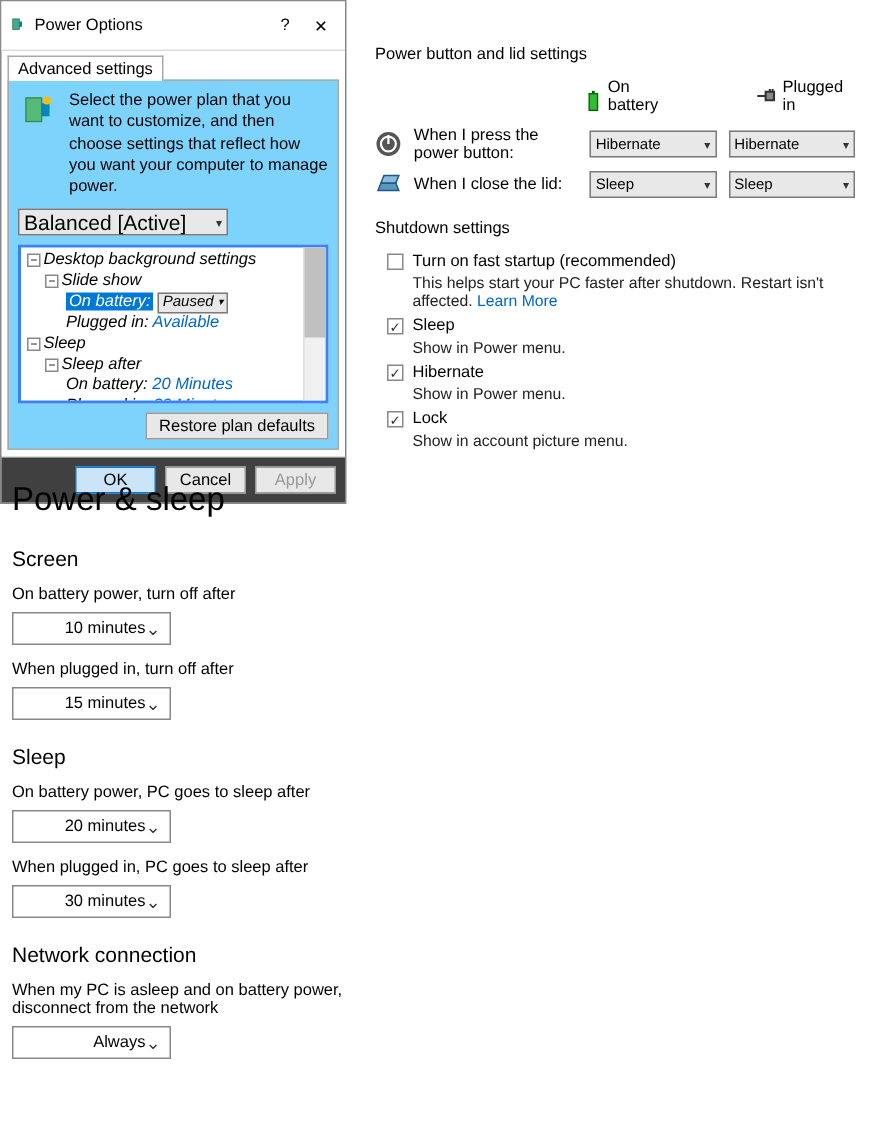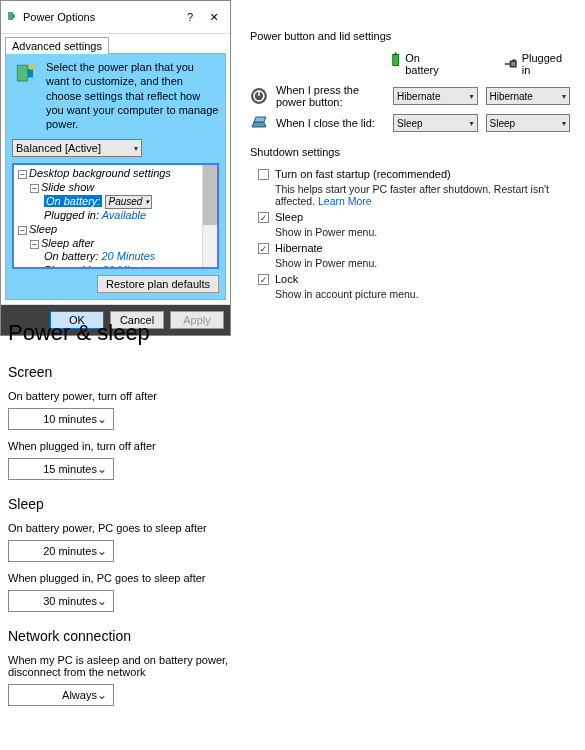--- a/index.html
+++ b/index.html
@@ -10,21 +10,21 @@
 .titlebar { height: 20px; background: #fff; display: flex; align-items: center; padding: 16px 4px; border-bottom: 1px solid #ddd; }
 .titlebar-icon { width: 14px; height: 14px; margin-right: 4px; }
 .titlebar-title { flex: 1; font-size: 11px; }
 .titlebar-btn { width: 24px; height: 18px; display: flex; align-items: center; justify-content: center; font-size: 11px; cursor: pointer; }
 .tab-row { padding: 2px 4px 0 4px; text-decoration: underline; }
 .tab { display: inline-block; padding: 2px 6px; border: 1px solid #aaa; border-bottom: none; background: #fff; font-size: 11px; position: relative; top: 1px; }
 .tab-content { border: 1px solid #aaa; margin: 0 4px 4px 4px; padding: 6px; background: #7dd3fc; }
 .desc-row { display: flex; gap: 6px; margin-bottom: 8px; }
 .desc-icon { width: 28px; height: 28px; flex-shrink: 0; }
 .desc-text { font-size: 11px; line-height: 1.3; }
-.plan-select { width: 130px; height: 18px; font-size: 11px; border: 1px solid #7a7a7a; background: #e8e8e8; padding-left: 3px; display: flex; align-items: center; justify-content: space-between; }
+.plan-select { width: 140px; height: 18px; font-size: 14px; border: 1px solid #7a7a7a; background: #e8e8e8; padding-left: 3px; display: flex; align-items: center; justify-content: space-between; }
 .plan-select::after { content: "▾"; font-size: 8px; padding-right: 3px; color: #333; }
 .tree-box { border: 2px solid #3b82f6; height: 106px; margin-top: 6px; overflow: hidden; position: relative; background: #fff; font-style: italic; }
 .tree { font-size: 11px; line-height: 1.25; padding: 2px; }
 .tree-row { white-space: nowrap; }
 .tree-toggle { display: inline-block; width: 9px; height: 9px; border: 1px solid #888; text-align: center; line-height: 7px; font-size: 8px; margin-right: 2px; cursor: pointer; }
 .tree-val { color: #0066cc; cursor: pointer; }
 .sel { background: #0078d7; color: #fff; padding: 0 2px; }
 .mini-select { display: inline-flex; align-items: center; border: 1px solid #7a7a7a; height: 14px; font-size: 10px; padding: 0 2px; background: #e8e8e8; }
 .mini-select::after { content: "▾"; font-size: 7px; margin-left: 3px; }
 .scrollbar { position: absolute; right: 0; top: 0; width: 15px; height: 100%; background: #f0f0f0; border-left: 1px solid #ddd; }
@@ -115,21 +115,21 @@
   <div class="dlg-buttons">
     <button class="btn btn-default">OK</button>
     <button class="btn">Cancel</button>
     <button class="btn btn-disabled">Apply</button>
   </div>
 </div>
 
 <div class="right-panel">
   <div class="section-title">Power button and lid settings</div>
   <div class="legend-row">
-    <div style="display:flex;align-items:flex-start;gap:4px">
+    <div style="display:flex;align-items:flex-end;gap:4px">
       <svg width="12" height="16" viewBox="0 0 12 16">
           <rect x="3" y="2" width="6" height="12" fill="#3b3" stroke="#060"></rect>
           <rect x="5" y="0" width="2" height="2" fill="#060"></rect>
         </svg>
       <span>On battery</span>
     </div>
     <div style="display:flex;align-items:center;gap:4px">
       <svg width="16" height="12" viewBox="0 0 16 12">
           <path d="M2 6 L8 6 M8 3 L14 3 L14 9 L8 9 Z M11 1 L11 3 M13 1 L13 3" stroke="#333" stroke-width="1.5" fill="#888"></path>
         </svg>

